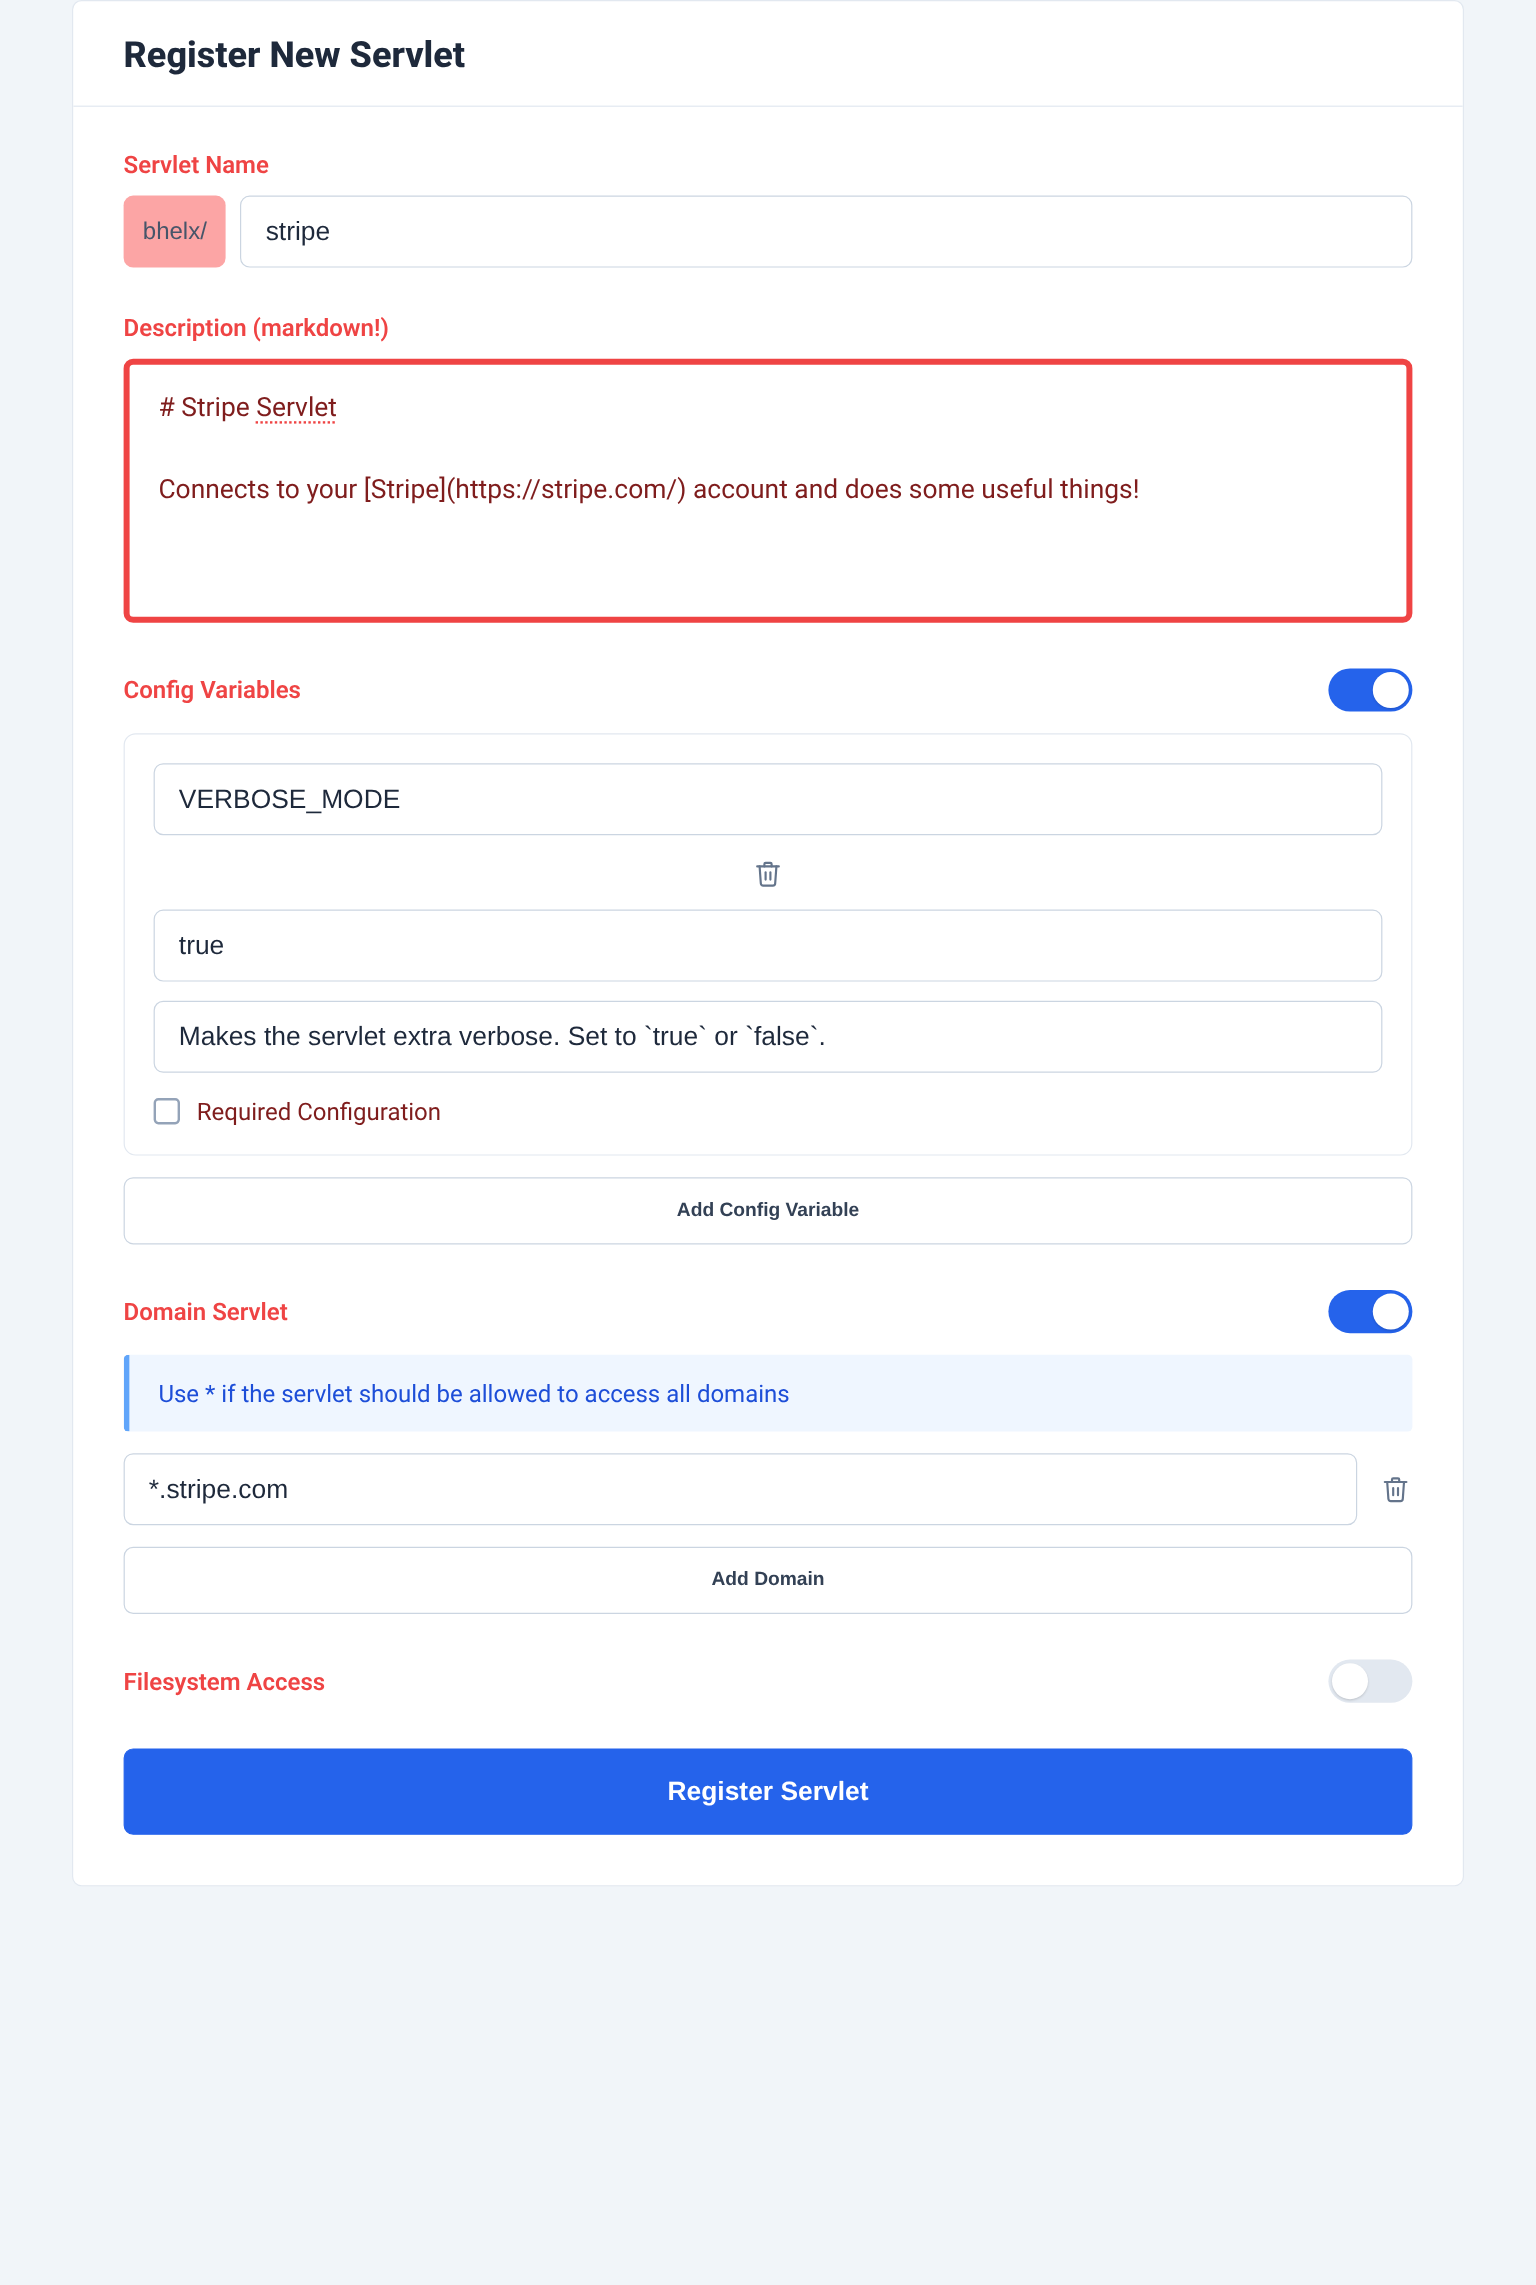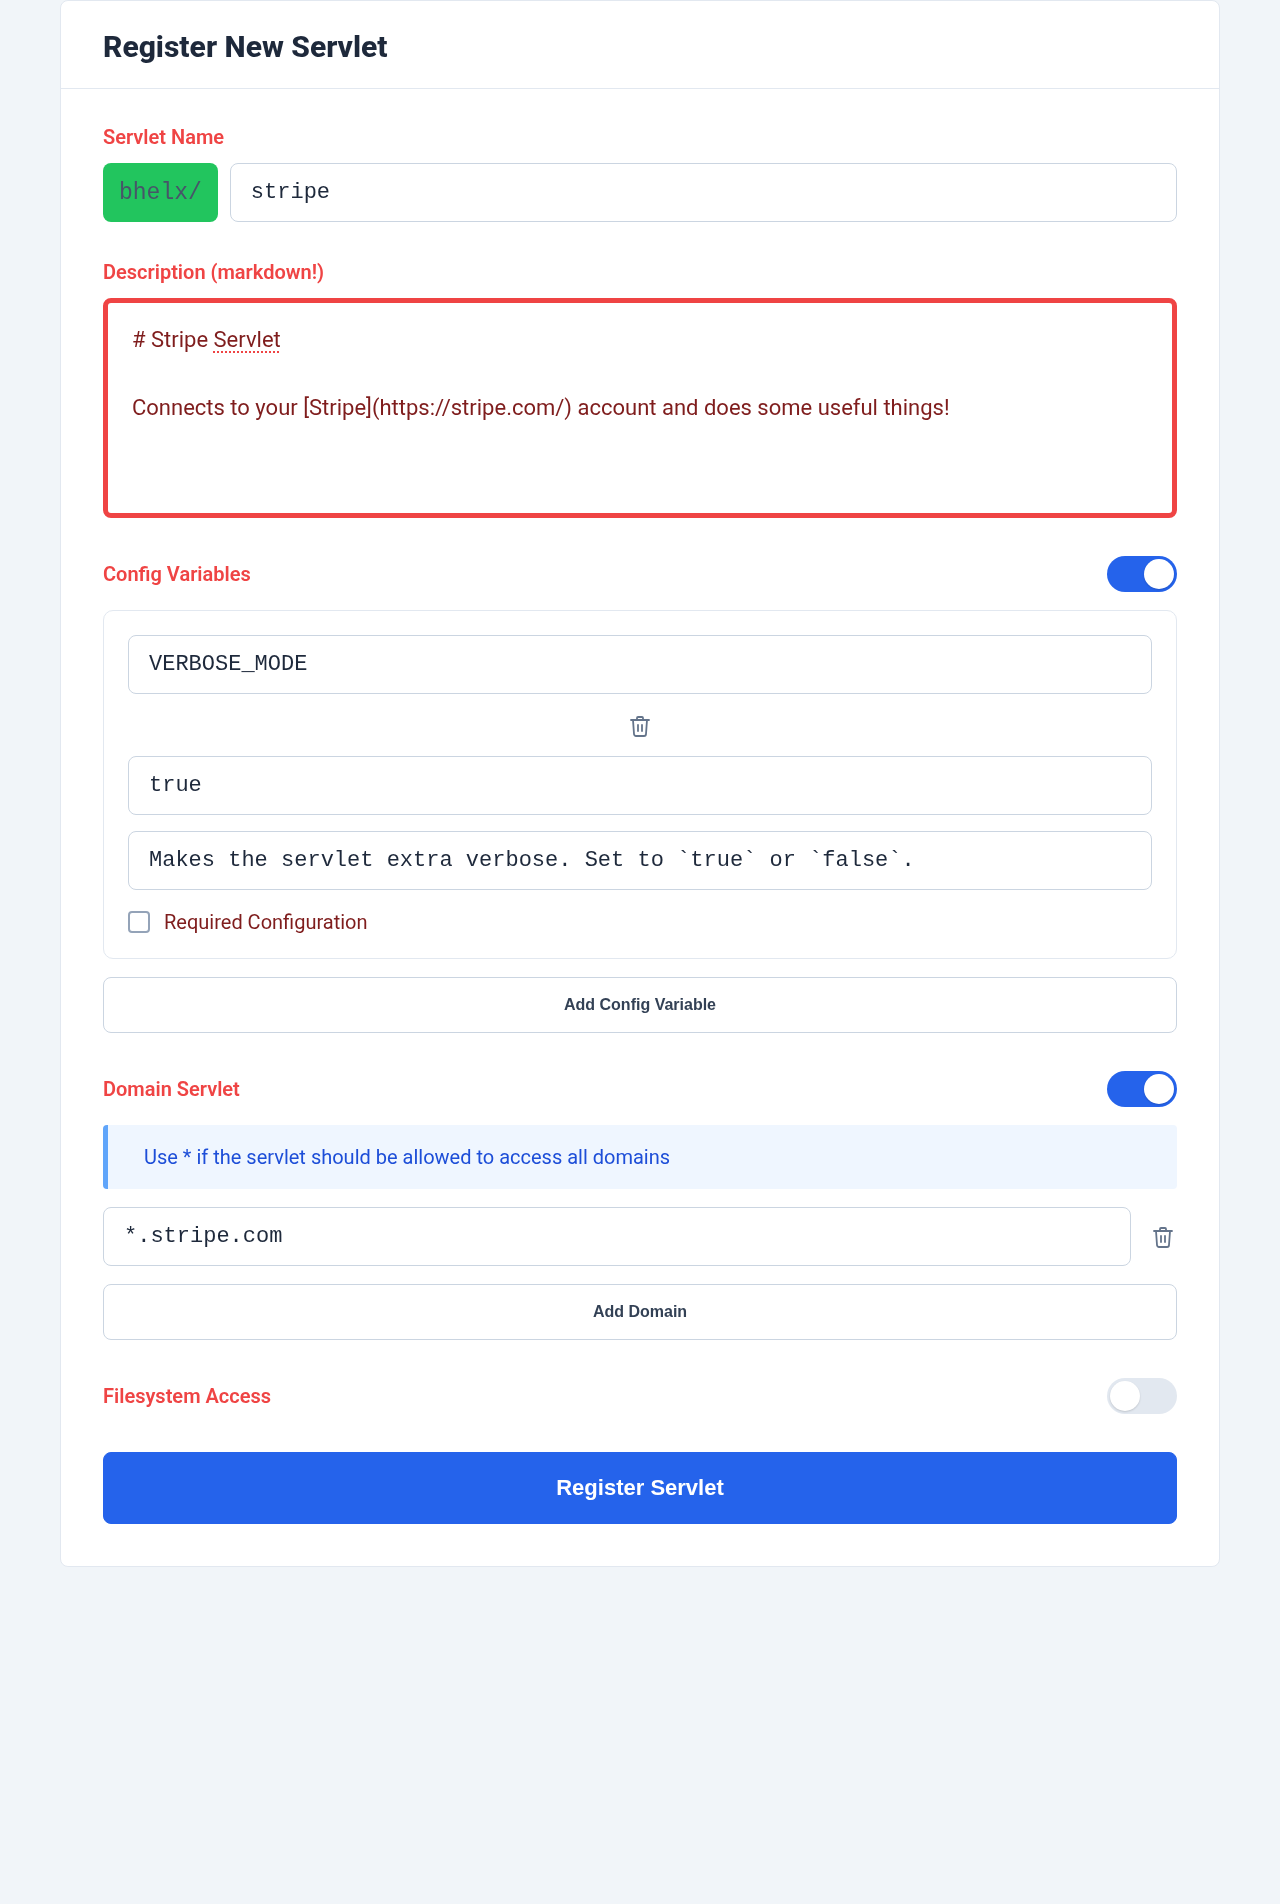--- a/index.html
+++ b/index.html
@@ -45,37 +45,37 @@
       font-weight: 600;
       color: #ef4444;
       margin-bottom: 14px;
     }
     .name-row {
       display: flex;
       align-items: stretch;
       gap: 12px;
     }
     .prefix-badge {
-      font-family: Liberation Mono, monospace;
-      background: #22c55e;
+      font-family: Liberation Sans, sans-serif;
+      background: #fca5a5;
       color: #475569;
       padding: 14px 16px;
       border-radius: 8px;
-      font-size: 23px;
+      font-size: 20px;
       display: inline-flex;
       align-items: center;
     }
     .text-input {
       flex: 1;
       border: 1px solid #cbd5e1;
       border-radius: 8px;
       padding: 16px 20px;
       font-size: 22px;
       color: #1e293b;
-      font-family: Liberation Mono, monospace;
+      font-family: Liberation Sans, sans-serif;
       outline: none;
       width: 100%;
     }
     .text-input::placeholder {
       color: #94a3b8;
     }
     .textarea {
       width: 100%;
       border: 5px solid #ef4444;
       border-radius: 8px;
@@ -202,21 +202,21 @@
       border-color: #2563eb;
       color: #ffffff;
       font-size: 22px;
       font-weight: 600;
       padding: 22px;
     }
 
     .info-banner {
       background: #eff6ff;
       border-left: 5px solid #60a5fa;
-      padding: 20px 36px;
+      padding: 20px 24px;
       border-radius: 4px;
       color: #1d4ed8;
       font-size: 20px;
       margin-bottom: 18px;
     }
 
     .domain-row {
       display: flex;
       align-items: center;
       gap: 18px;

